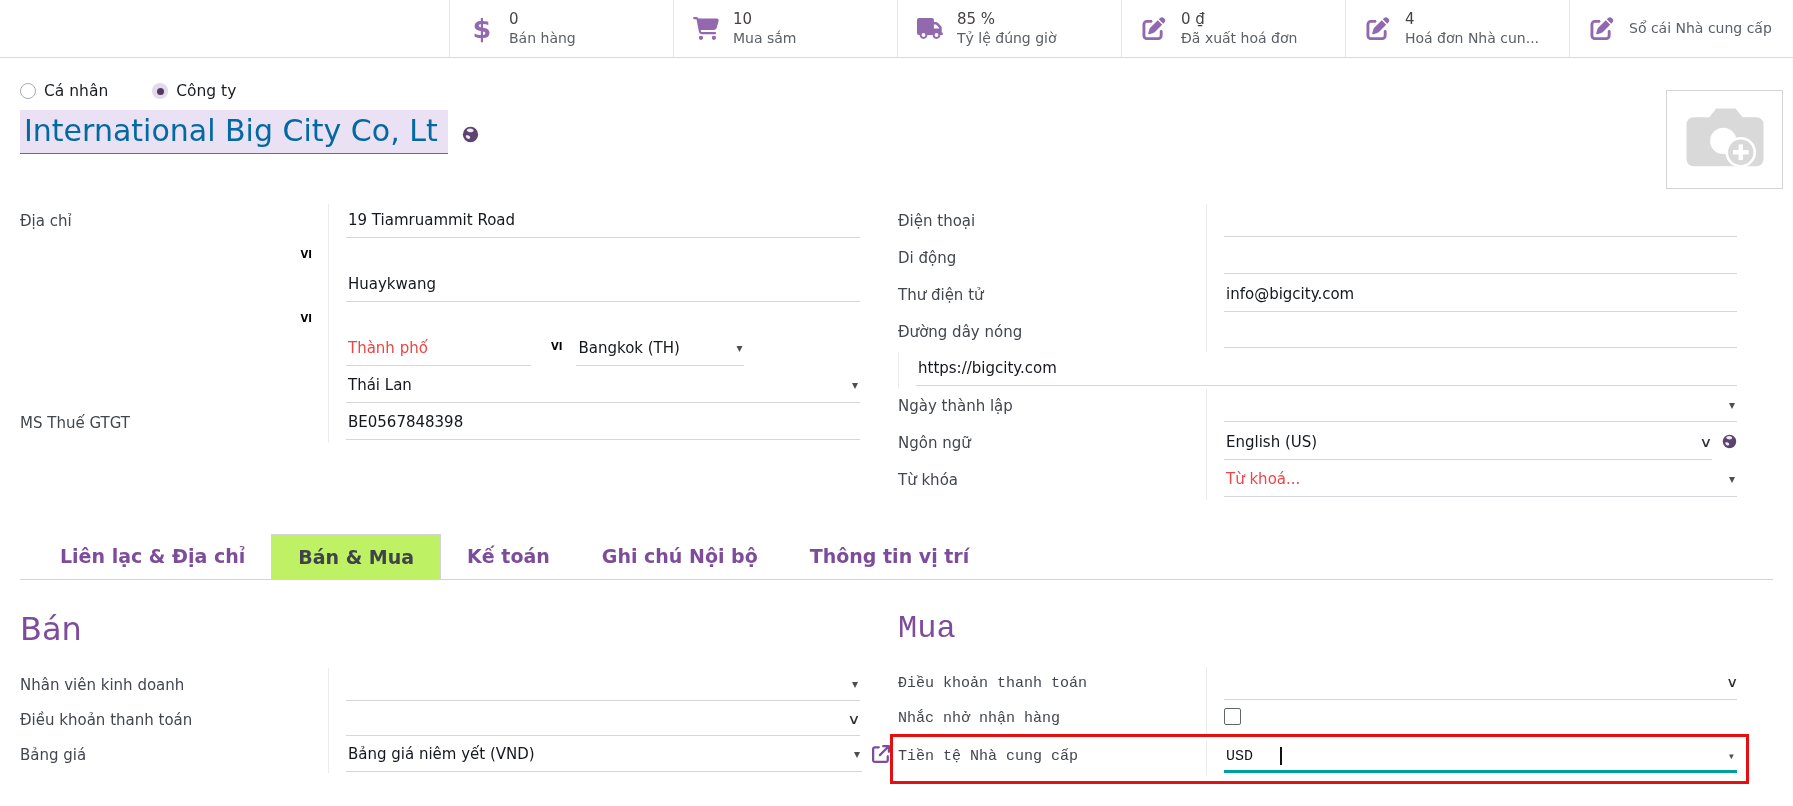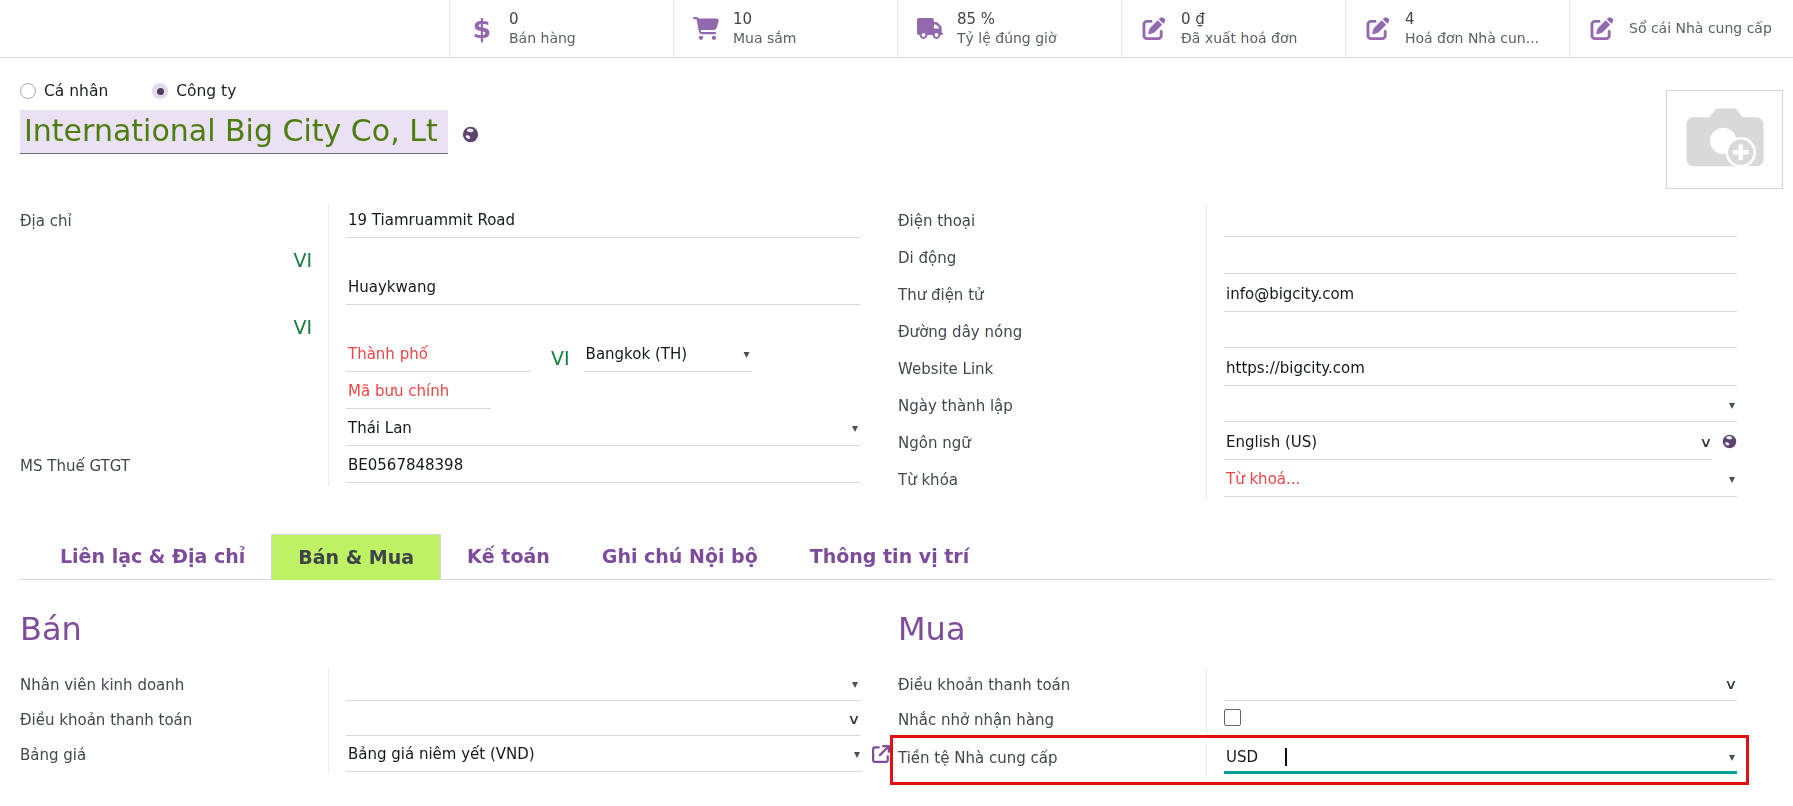--- a/index.html
+++ b/index.html
@@ -27,38 +27,38 @@
   .type-opt { display:flex; align-items:center; gap:8px; font-size:15.5px;
     color:#1b1e21; font-weight:500; cursor:pointer; }
   .radio { width:16px; height:16px; border-radius:50%; flex:none; }
   .radio.off { border:1px solid #a8adb3; background:#fff; }
   .radio.on { background:#e2d9ec; position:relative; }
   .radio.on::after { content:""; position:absolute; width:7px; height:7px;
     border-radius:50%; background:#53385f; top:4.5px; left:4.5px; }
 
   
   .name-row { margin-top:10px; display:flex; align-items:center; }
-  .name-input { font-size:30px; color:#4d7c0f; background:#ebe1f4;
+  .name-input { font-size:30px; color:#0369a1; background:#ebe1f4;
     border-bottom:1px solid #6e6e6e; padding:3px 10px 5px 4px; white-space:nowrap; cursor:text; }
   .globe-btn { margin-left:14px; margin-top:8px; cursor:pointer; }
 
   
   .photo-box { position:absolute; top:90px; right:10px; width:117px; height:99px;
     border:1px solid #d4d4d4; display:flex; align-items:center; justify-content:center;
     cursor:pointer; background:#fff; }
 
   
   .grid { display:flex; margin-top:50px; }
   .col-left { width:840px; margin-right:38px; flex:none; }
   .col-right { flex:1; padding-right:36px; min-width:0; }
   .frow { display:flex; min-height:37px; }
   .frow.slim { min-height:27px; }
   .fl { width:308px; flex:none; display:flex; justify-content:space-between;
     padding:8px 16px 0 0; font-size:15px; color:#42474d; }
-  .vi-badge { color:#15803d; font-size:19px; font-weight:400; cursor:pointer; }
+  .vi-badge { color:#000000; font-size:10px; font-weight:700; cursor:pointer; }
   .fi { flex:1; border-left:1px solid #e9ebee; padding-left:17px; min-width:0;
     display:flex; align-items:flex-start; }
   .ctrl { flex:1; min-width:0; border-bottom:1px solid #d5d8db; display:flex;
     align-items:center; font-size:15px; color:#14181c; padding:7px 2px 8px;
     min-height:33px; cursor:text; white-space:nowrap; overflow:hidden; }
   .ctrl.select { cursor:pointer; }
   .caret { margin-left:auto; color:#4a4f55; font-size:12px; flex:none; padding-left:6px; }
   .chev { margin-left:auto; color:#2e3338; font-size:14px; transform:scaleX(1.3);
     flex:none; padding-left:6px; }
   .w185 { flex:none; width:185px; }
@@ -71,21 +71,21 @@
   
   .tabbar { display:flex; margin-top:34px; border-bottom:1px solid #d2d4d7;
     padding-left:14px; }
   .tab { padding:11px 26px 12px; font-size:19px; color:#7d4d9b; cursor:pointer;font-weight:bold; }
   .tab.active { color:#3f444a; background:#bef264; border:1px solid #d2d4d7;
     border-bottom:none; margin-bottom:-1px; }
 
   
   .sections { display:flex; }
   .sec-left { width:840px; margin-right:38px; flex:none; }
-  .sec-right { flex:1; padding-right:36px; min-width:0; }
+  .sec-right { flex:1; padding-right:36px; min-width:0;font-family:Liberation Mono, monospace; }
   .sec-title { font-size:32px; font-weight:500; color:#7d4d9b; margin:30px 0 20px; }
   .srow { display:flex; min-height:35px; }
   .ext-btn { margin:7px -30px 0 10px; flex:none; cursor:pointer; }
   .checkbox { width:17px; height:17px; border:1px solid #60666c; border-radius:2px;
     background:#fff; margin-top:6px; cursor:pointer; }
 
   .hl-row { position:relative; margin-top:3px; }
   .red-box { position:absolute; left:-8px; right:-12px; top:-6px; bottom:-9px;
     border:3px solid #e60f0f; pointer-events:none; }
   .ctrl.focused { border-bottom:3px solid #00a09d; padding-bottom:5px;gap:26px; }
@@ -240,30 +240,20 @@
             <span>Bangkok (TH)</span>
             <span class="caret">▾</span>
           </div>
         </div>
       </div>
       <div class="frow">
         <div class="fl">
             <span></span>
           </div>
         <div class="fi">
-            <div class="ctrl w145">
-              <span class="ph">Mã bưu chính</span>
-            </div>
-          </div>
-      </div>
-      <div class="frow">
-        <div class="fl">
-            <span></span>
-          </div>
-        <div class="fi">
           <div class="ctrl select">
             <span>Thái Lan</span>
             <span class="caret">▾</span>
           </div>
         </div>
       </div>
       <div class="frow">
         <div class="fl">
             <span>MS Thuế GTGT</span>
           </div>
@@ -300,23 +290,20 @@
       </div>
       <div class="frow">
         <div class="fl">
             <span>Đường dây nóng</span>
           </div>
         <div class="fi">
             <div class="ctrl"></div>
           </div>
       </div>
       <div class="frow">
-        <div class="fl">
-            <span>Website Link</span>
-          </div>
         <div class="fi">
             <div class="ctrl">https://bigcity.com</div>
           </div>
       </div>
       <div class="frow">
         <div class="fl">
             <span>Ngày thành lập</span>
           </div>
         <div class="fi">
           <div class="ctrl select">

